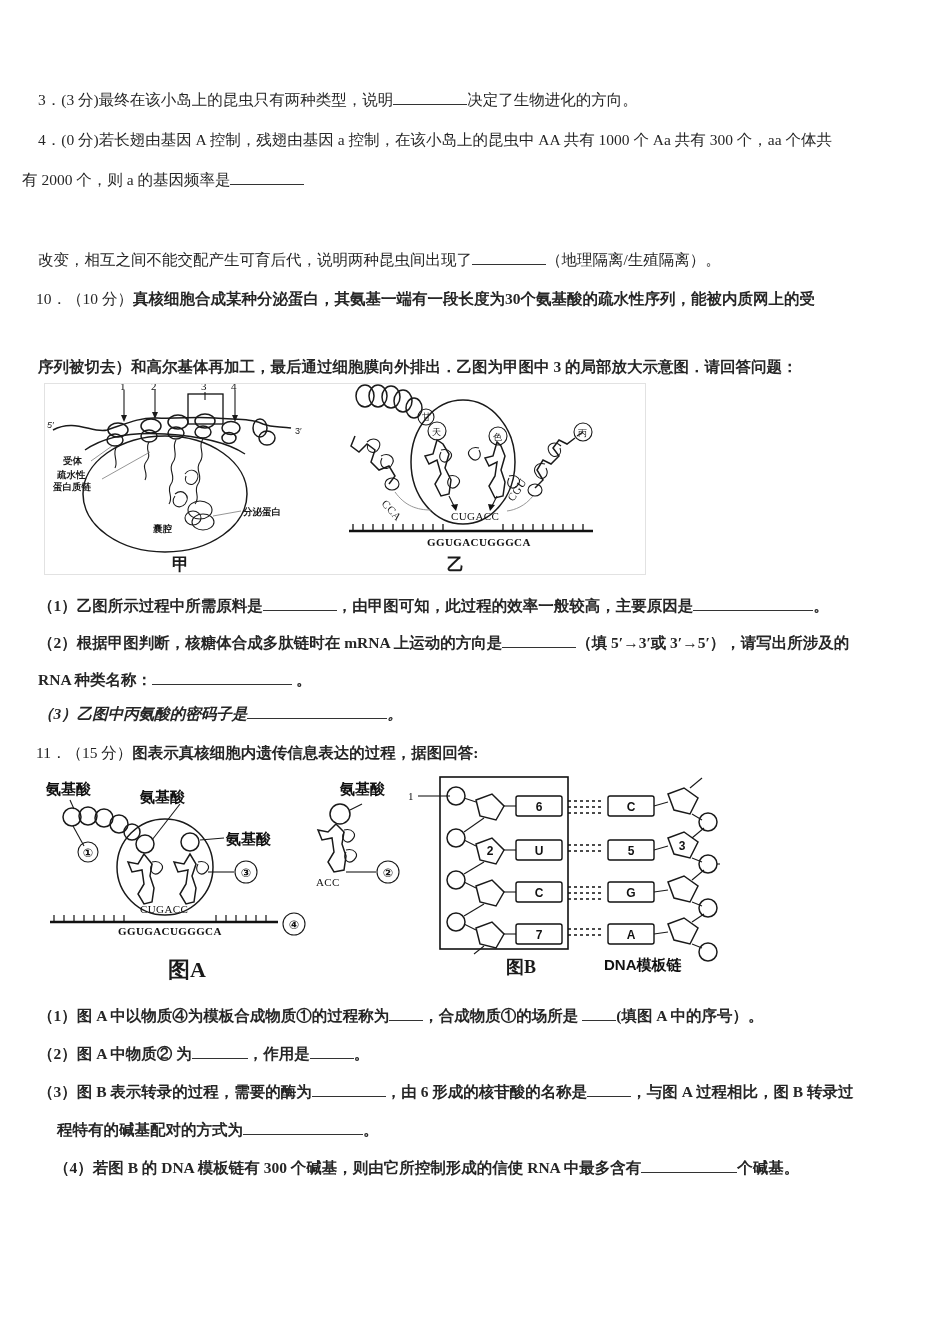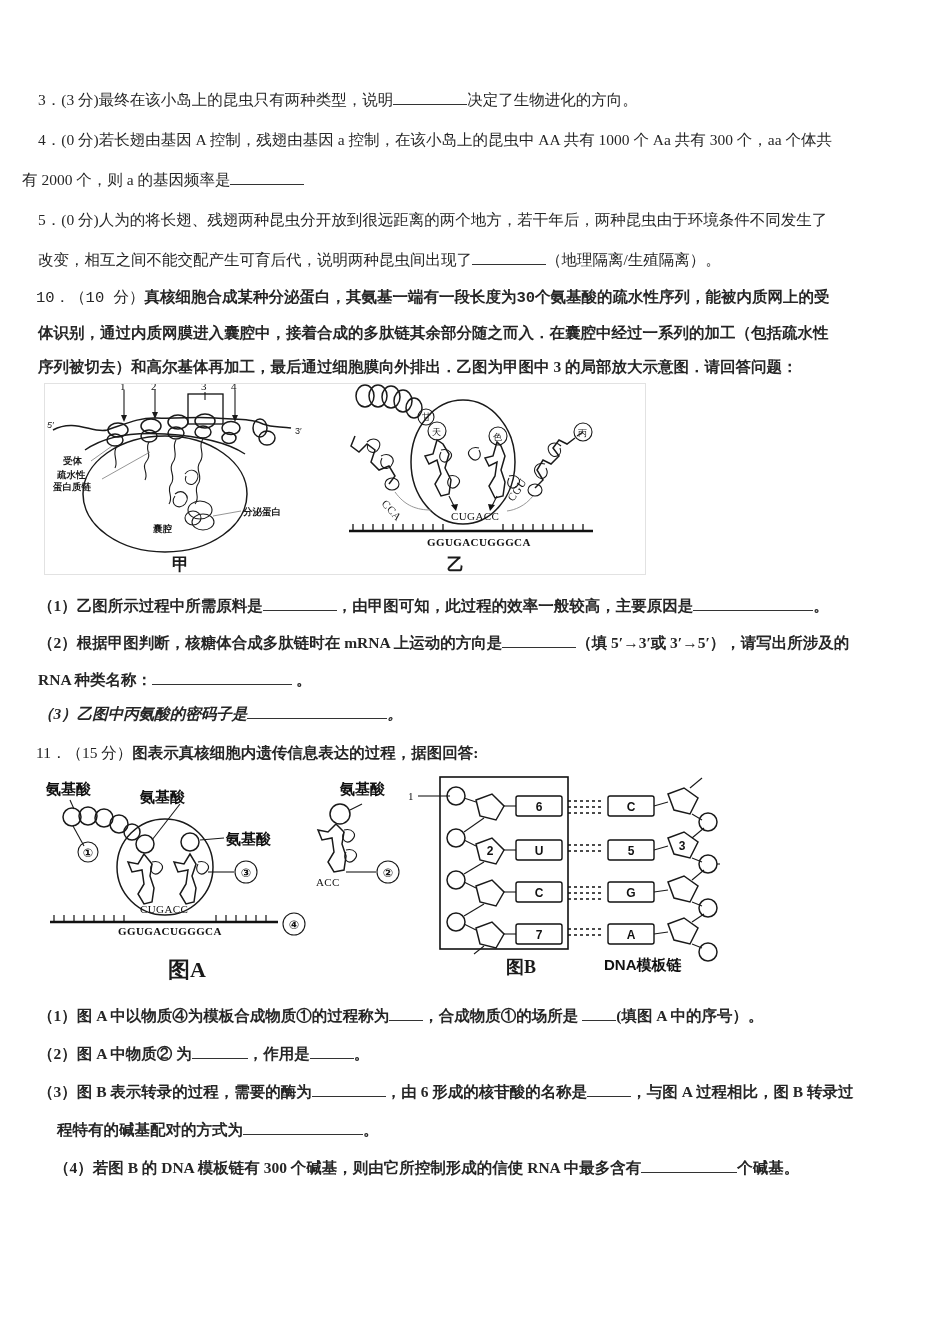--- a/index.html
+++ b/index.html
@@ -66,31 +66,27 @@
     <span>3</span><span>．</span><span>(3 分)</span><span>最终在该小岛上的昆虫只有两种类型，说明</span><span class="blank b-md"></span><span>决定了生物进化的方向。</span>
   </div>
 
   <div class="tx q-line" style="left:38px; top:132px;">
     <span>4</span><span>．</span><span>(0 分)</span><span>若长翅由基因 A 控制，残翅由基因 a 控制，在该小岛上的昆虫中 AA 共有 1000 个 Aa 共有 300 个，aa 个体共</span>
   </div>
   <div class="tx q-line" style="left:22px; top:172px;">
     <span>有 2000 个，则 a 的基因频率是</span><span class="blank b-md"></span>
   </div>
 
-  <div class="tx q-line" style="left:38px; top:212px;">
-    <span>5</span><span>．</span><span>(0 分)</span><span>人为的将长翅、残翅两种昆虫分开放到很远距离的两个地方，若干年后，两种昆虫由于环境条件不同发生了</span>
-  </div>
   <div class="tx q-line" style="left:38px; top:252px;">
     <span>改变，相互之间不能交配产生可育后代，说明两种昆虫间出现了</span><span class="blank b-md"></span><span>（地理隔离/生殖隔离）。</span>
   </div>
 
-  <div class="tx q-line" style="left:36px; top:291px;font-family:Liberation Mono, monospace;">
+  <div class="tx q-line" style="left:36px; top:291px;">
     <span>10</span><span>．</span><span>（10 分）</span><span class="bold">真核细胞合成某种分泌蛋白，其氨基一端有一段长度为30个氨基酸的疏水性序列，能被内质网上的受</span>
   </div>
-  <div class="tx q-line bold" style="left:38px; top:325px;">体识别，通过内质网膜进入囊腔中，接着合成的多肽链其余部分随之而入．在囊腔中经过一系列的加工（包括疏水性</div>
   <div class="tx q-line bold" style="left:38px; top:359px;">序列被切去）和高尔基体再加工，最后通过细胞膜向外排出．乙图为甲图中 3 的局部放大示意图．请回答问题：</div>
 
   <div class="fig-frame" style="left:44px; top:383px; width:600px; height:190px;">
     <svg width="598" height="188" viewBox="0 0 598 188">
 
       <g>
         <line class="stroke-thin" x1="79" y1="6" x2="79" y2="34"></line>
         <polygon points="79,38 76,31 82,31" fill="#1a1a1a"></polygon>
         <line class="stroke-thin" x1="110" y1="6" x2="110" y2="30"></line>
         <polygon points="110,35 107,28 113,28" fill="#1a1a1a"></polygon>

